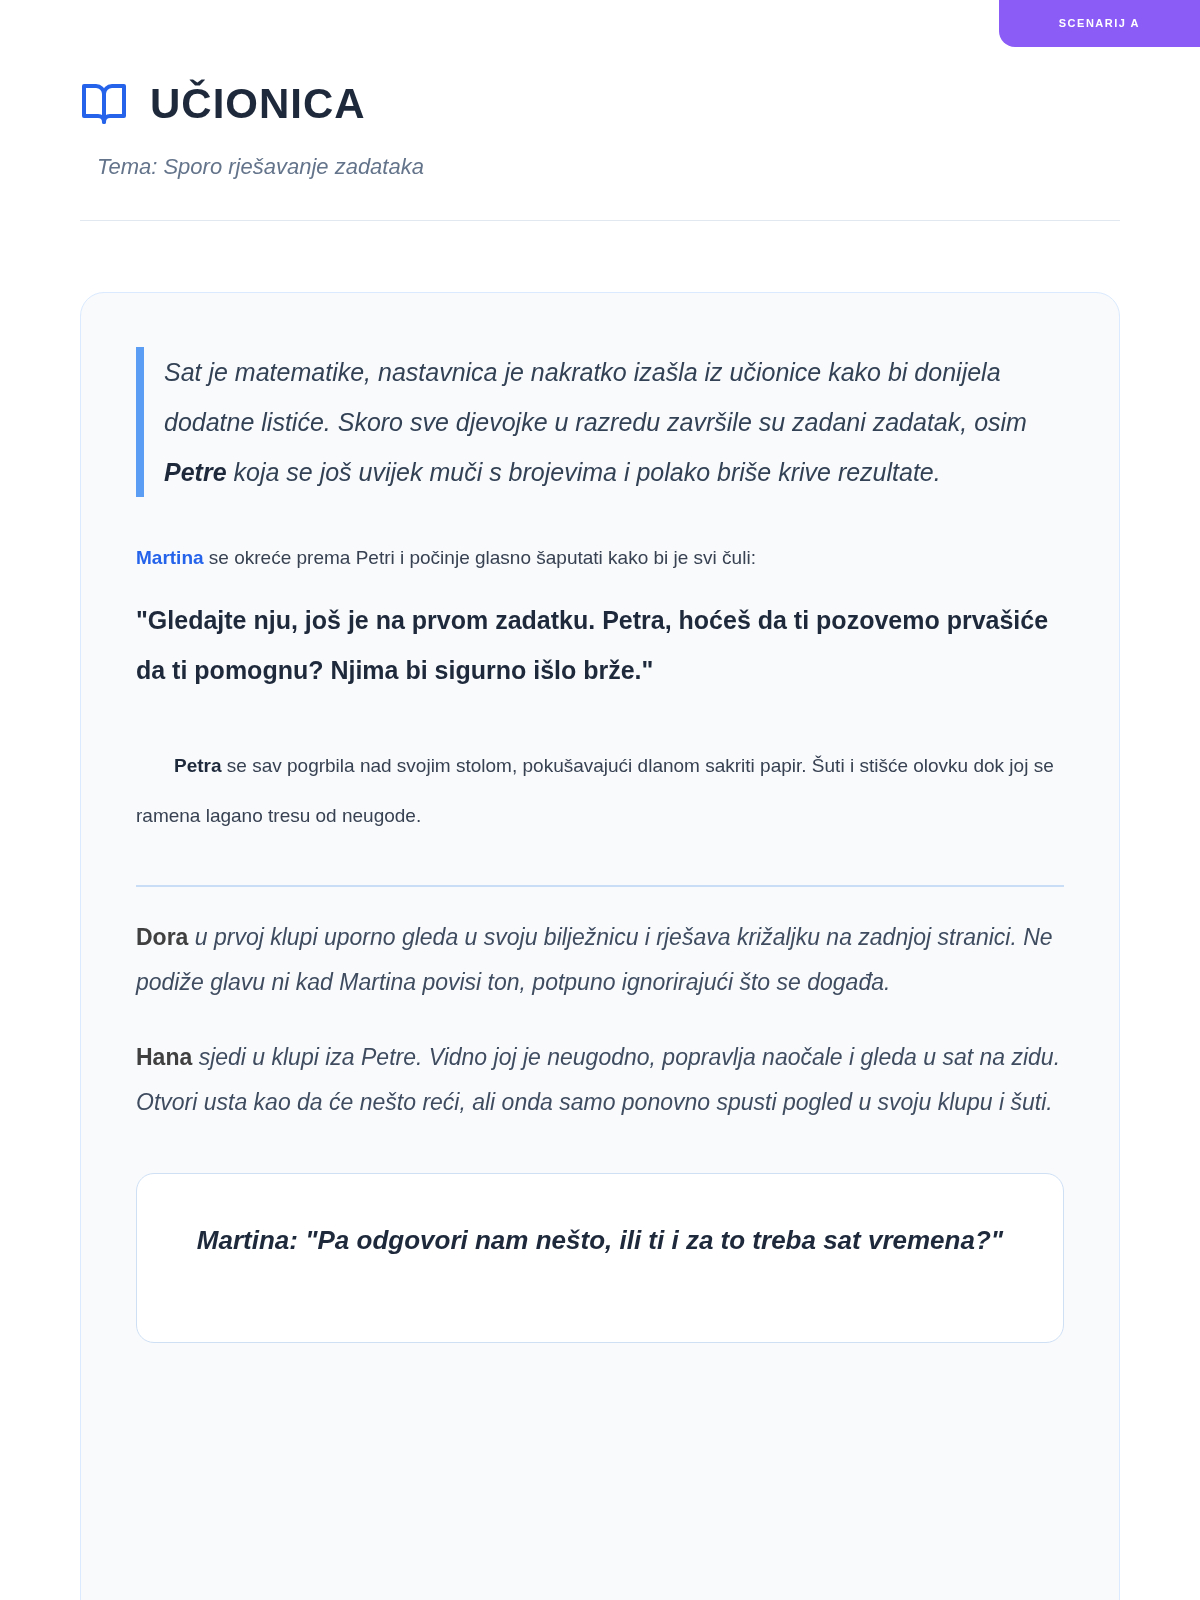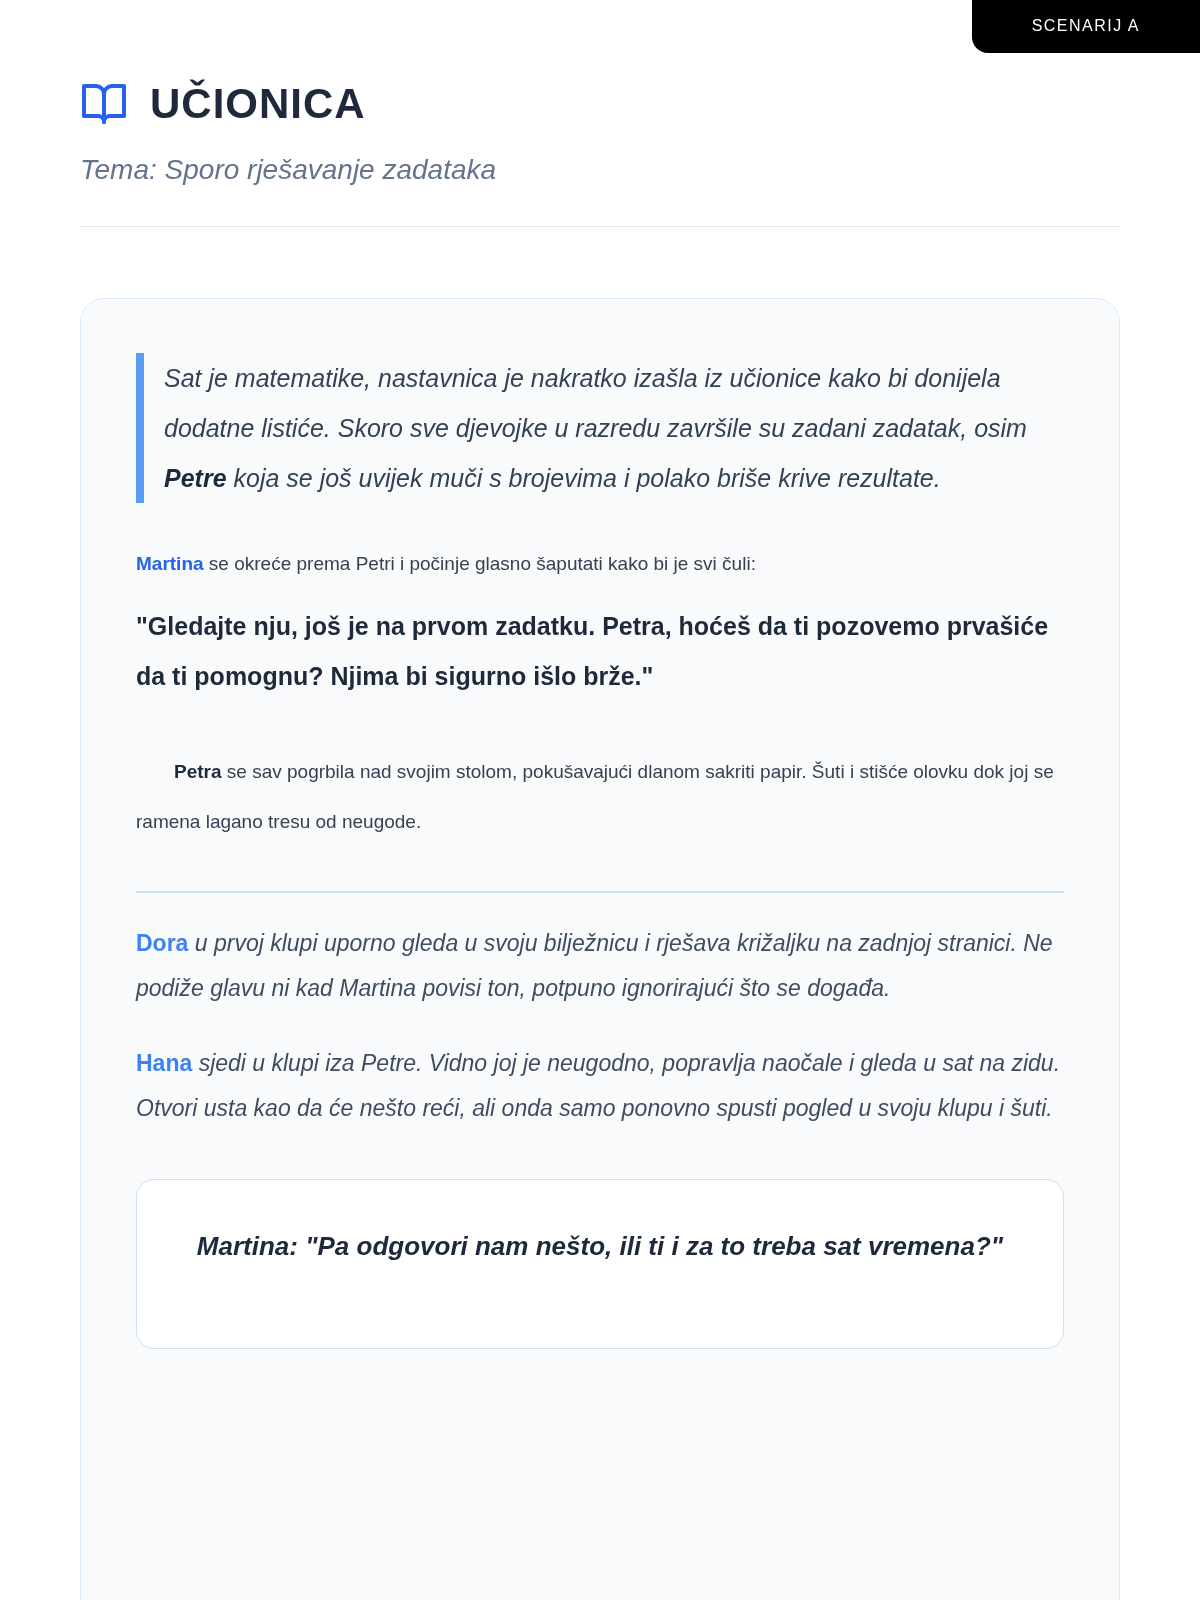--- a/index.html
+++ b/index.html
@@ -8,37 +8,37 @@
     overflow: hidden;
     background: #ffffff;
     font-family: "Liberation Sans", sans-serif;
     color: #334155;
   }
   .page { position: relative; width: 1200px; height: 1600px; padding: 0 80px; }
 
   
   .badge {
     position: absolute; top: 0; right: 0;
-    background: #000000; color: #ffffff;
-    font-size: 16px; font-weight: 400; letter-spacing: 1.5px;
+    background: #8b5cf6; color: #ffffff;
+    font-size: 11px; font-weight: 700; letter-spacing: 1.5px;
     padding: 17px 60px 18px 60px;
     border-radius: 0 0 0 16px;
   }
 
   
   .logo-row { display: flex; align-items: flex-start; gap: 22px; padding-top: 80px; }
   .logo-icon { width: 48px; height: 48px; display: inline-flex; flex: 0 0 auto; }
   .logo-icon svg { width: 100%; height: 100%; }
   .app-title {
     font-size: 42px; font-weight: 800; letter-spacing: 1px;
     color: #1e293b;
   }
   .subtitle {
     margin-top: 26px;
-    font-size: 28px; font-style: italic; color: #64748b;
+    font-size: 22px; font-style: italic; color: #64748b; margin-left: 17px;
   }
   .top-divider {
     border: none; border-top: 1px solid #e2e8f0;
     margin-top: 40px;
   }
 
   
   .card {
     margin-top: 71px;
     background: #f8fafc;
@@ -73,21 +73,21 @@
     border: none; border-top: 2px solid #c9ddf6;
     margin: 44px 0 28px 0;
   }
 
   .para.obs {
     font-style: italic;
     font-size: 23px; line-height: 45px;
     color: #3f4c60;
     margin-bottom: 30px;
   }
-  .para.obs strong { font-style: normal; color: #3b82f6; }
+  .para.obs strong { font-style: normal; color: #404040; }
 
   .dialogue-box {
     margin-top: 48px;
     background: #ffffff;
     border: 1px solid #cfe0f5;
     border-radius: 18px;
     padding: 40px 56px 44px 56px;
     min-height: 170px;
   }
   .dialogue-box p {

